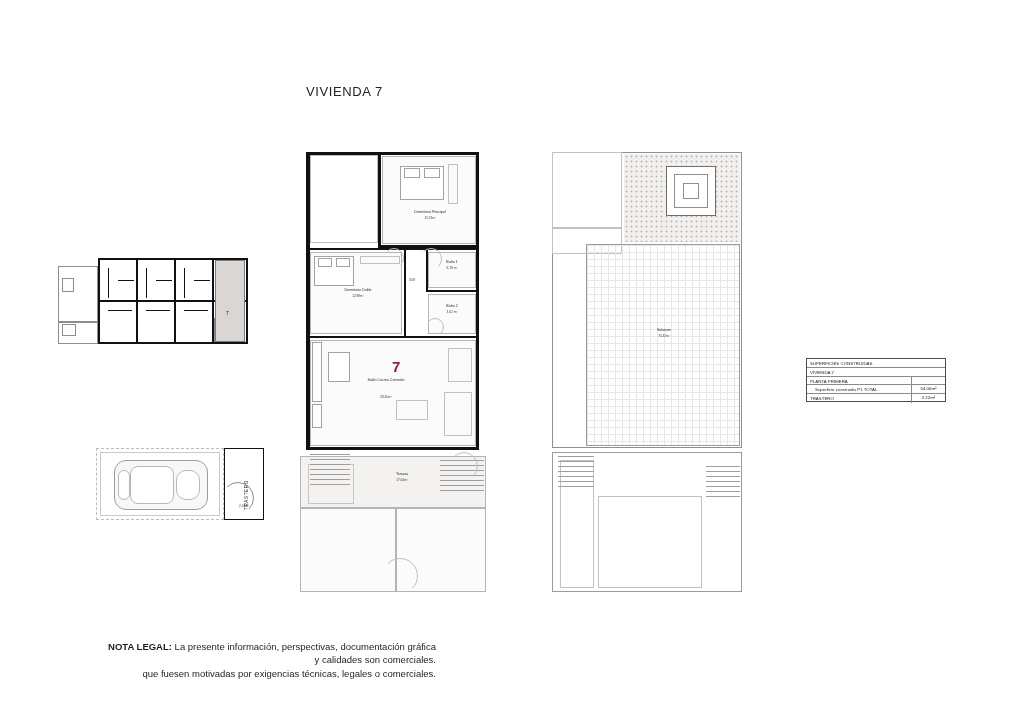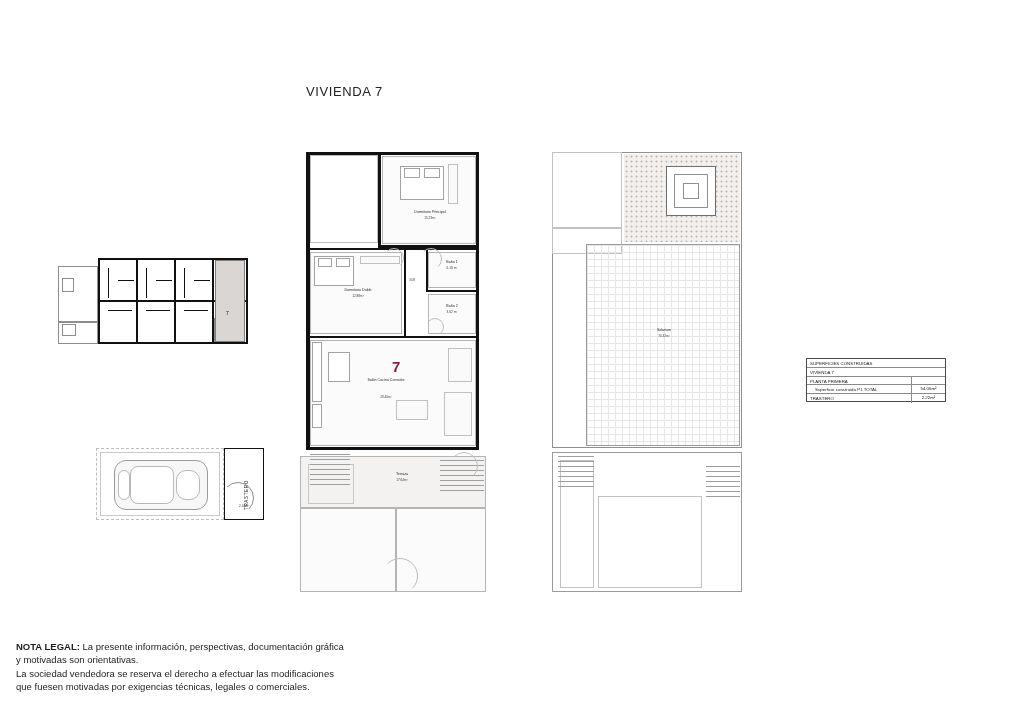--- a/index.html
+++ b/index.html
@@ -12,21 +12,21 @@
 
   
   .title{
     position:absolute;left:306px;top:84px;
     font-size:13px;letter-spacing:.6px;color:#232323;
   }
 
   
   .legal{
     position:absolute;left:16px;top:640px;width:420px;
-    font-size:9.5px;line-height:13.4px;color:#1d1d1d;
+    font-size:9.5px;line-height:13.4px;color:#1d1d1d;text-align:right;
   }
   .legal b{font-weight:bold;}
 
   
   .plan{position:absolute;box-sizing:border-box;}
   .wall{position:absolute;background:#111;}
   .thin{position:absolute;border:1px solid #9a9a9a;box-sizing:border-box;background:transparent;}
   .thinf{position:absolute;border:1px solid #b4b4b4;box-sizing:border-box;background:#fbfbfb;}
   .lbl{position:absolute;font-size:3.6px;line-height:4.6px;color:#2b2b2b;text-align:center;white-space:nowrap;}
   .lbl2{position:absolute;font-size:3.2px;line-height:4.2px;color:#444;text-align:center;white-space:nowrap;}
@@ -283,18 +283,17 @@
     <div class="r">
       <span>TRASTERO</span>
       <span class="cell">2.22m²</span>
     </div>
   </div>
 
   <div class="legal">
     <div>
       <b>NOTA LEGAL:</b><span> La presente información, perspectivas, documentación gráfica</span>
     </div>
-    <div>y motivadas son orientativas.</div>
-    <div>La sociedad vendedora se reserva el derecho a efectuar las modificaciones</div>
+    <div>y calidades son comerciales.</div>
     <div>que fuesen motivadas por exigencias técnicas, legales o comerciales.</div>
   </div>
 
 </div>
 
 </body></html>

